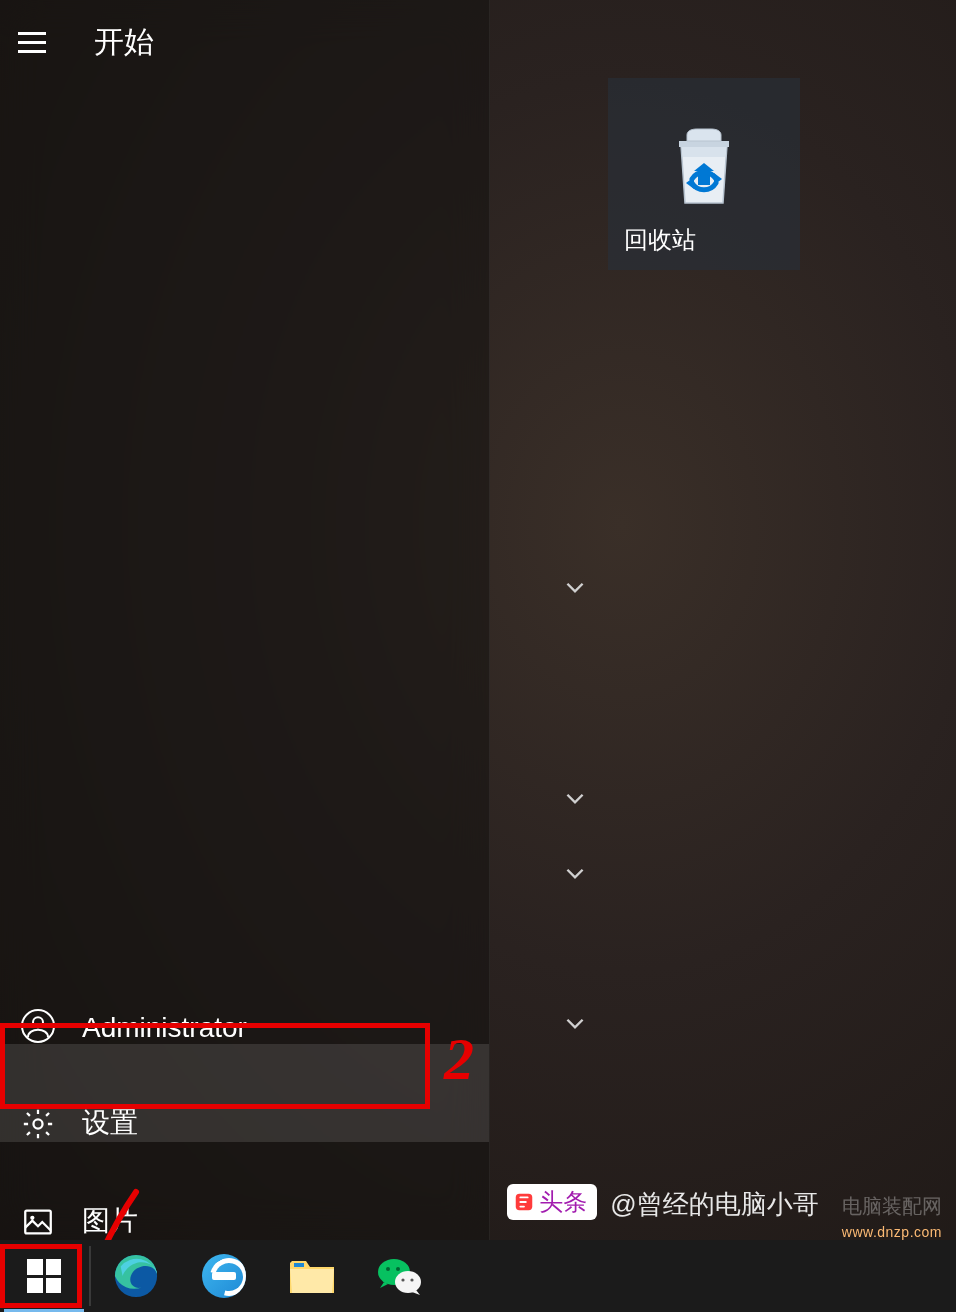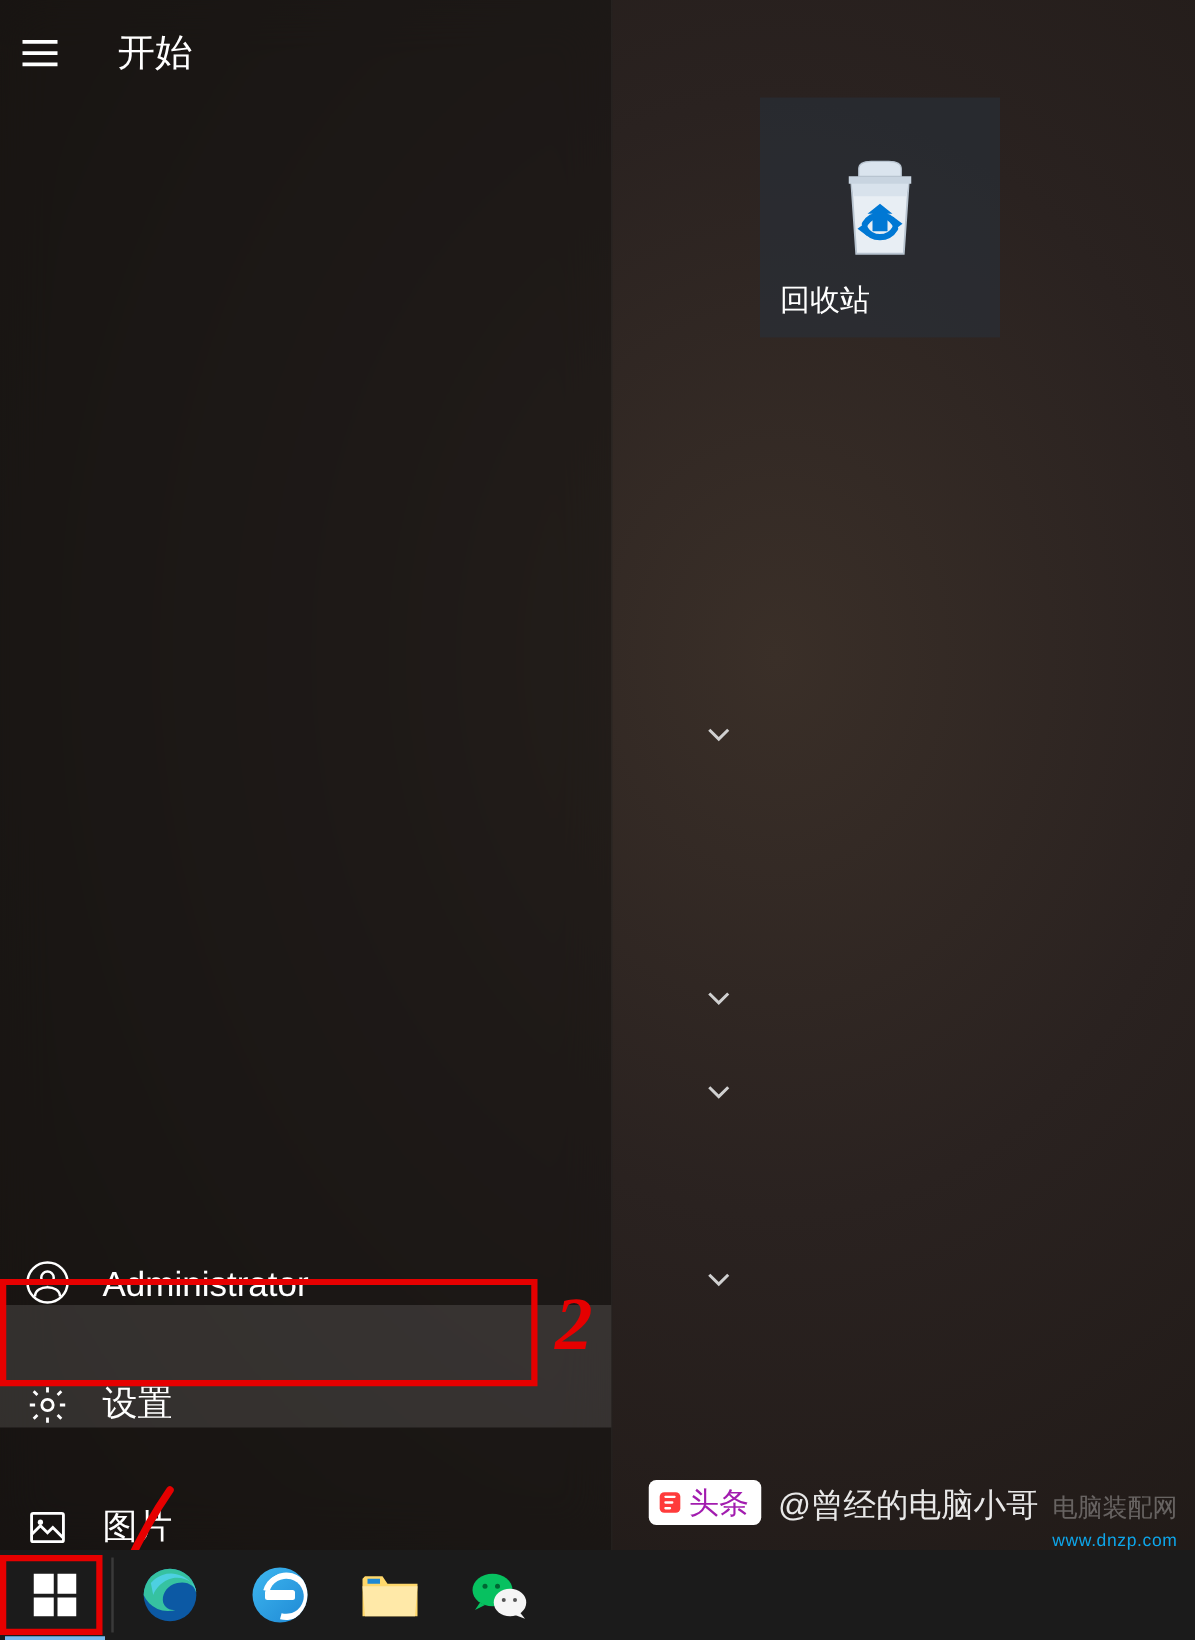--- a/index.html
+++ b/index.html
@@ -79,21 +79,21 @@
     .ie-icon { width: 44px; height: 44px; border-radius: 50%; background: linear-gradient(135deg,#3eb7f0,#1e88d4); position:relative; overflow:hidden;}
     .ie-icon::before { content:""; position:absolute; left:10px; top:18px; width:24px; height:8px; background:#fff; border-radius:2px;}
     .ie-icon::after { content:""; position:absolute; left:8px; top:4px; width:28px; height:28px; border:5px solid #fff; border-radius:50%; border-left-color:transparent; transform:rotate(-30deg);}
     .explorer-icon { width: 48px; height: 42px; position: relative; }
     .wechat-icon { width: 48px; height: 48px; }
     .watermark {
       position: absolute; right: 14px; bottom: 72px; text-align: right;
       font-size: 24px;
     }
     .watermark-line1 { color: #e8e8e8; font-size: 26px; }
-    .watermark-line2 { color: #0ea5e9; font-size: 14px; margin-top:2px; letter-spacing:0.5px;}
+    .watermark-line2 { color: #fdba74; font-size: 14px; margin-top:2px; letter-spacing:0.5px;}
     .watermark-tag { display:inline-flex; align-items:center; background:#fff; color:#a21caf; border-radius:6px; padding:2px 10px 2px 6px; font-size:24px; font-weight:500; margin-right:6px;}
     .watermark-tag svg{ width:22px; height:22px; margin-right:4px;}
   </style>
 </head>
 <body>
 
 <div class="desktop-bg"></div>
 
 <div class="tiles-area">
   <div class="tile">
@@ -239,16 +239,16 @@
 <div class="watermark">
   <div class="watermark-line1">
     <span class="watermark-tag">
       <svg viewBox="0 0 24 24">
           <rect x="3" y="3" width="18" height="18" rx="4" fill="#ff3b3b"></rect>
           <path d="M8 7h8M8 12h6M8 17h4" stroke="#fff" stroke-width="2" stroke-linecap="round"></path>
         </svg>
       <span>头条</span>
     </span>
     <span>@曾经的电脑小哥</span>
-    <span style="opacity:0.35; margin-left:4px; font-size:20px;">电脑装配网</span>
+    <span style="opacity:0.35; margin-left:16px; font-size:20px;">电脑装配网</span>
   </div>
   <div class="watermark-line2">www.dnzp.com</div>
 </div>
 
 </body></html>

